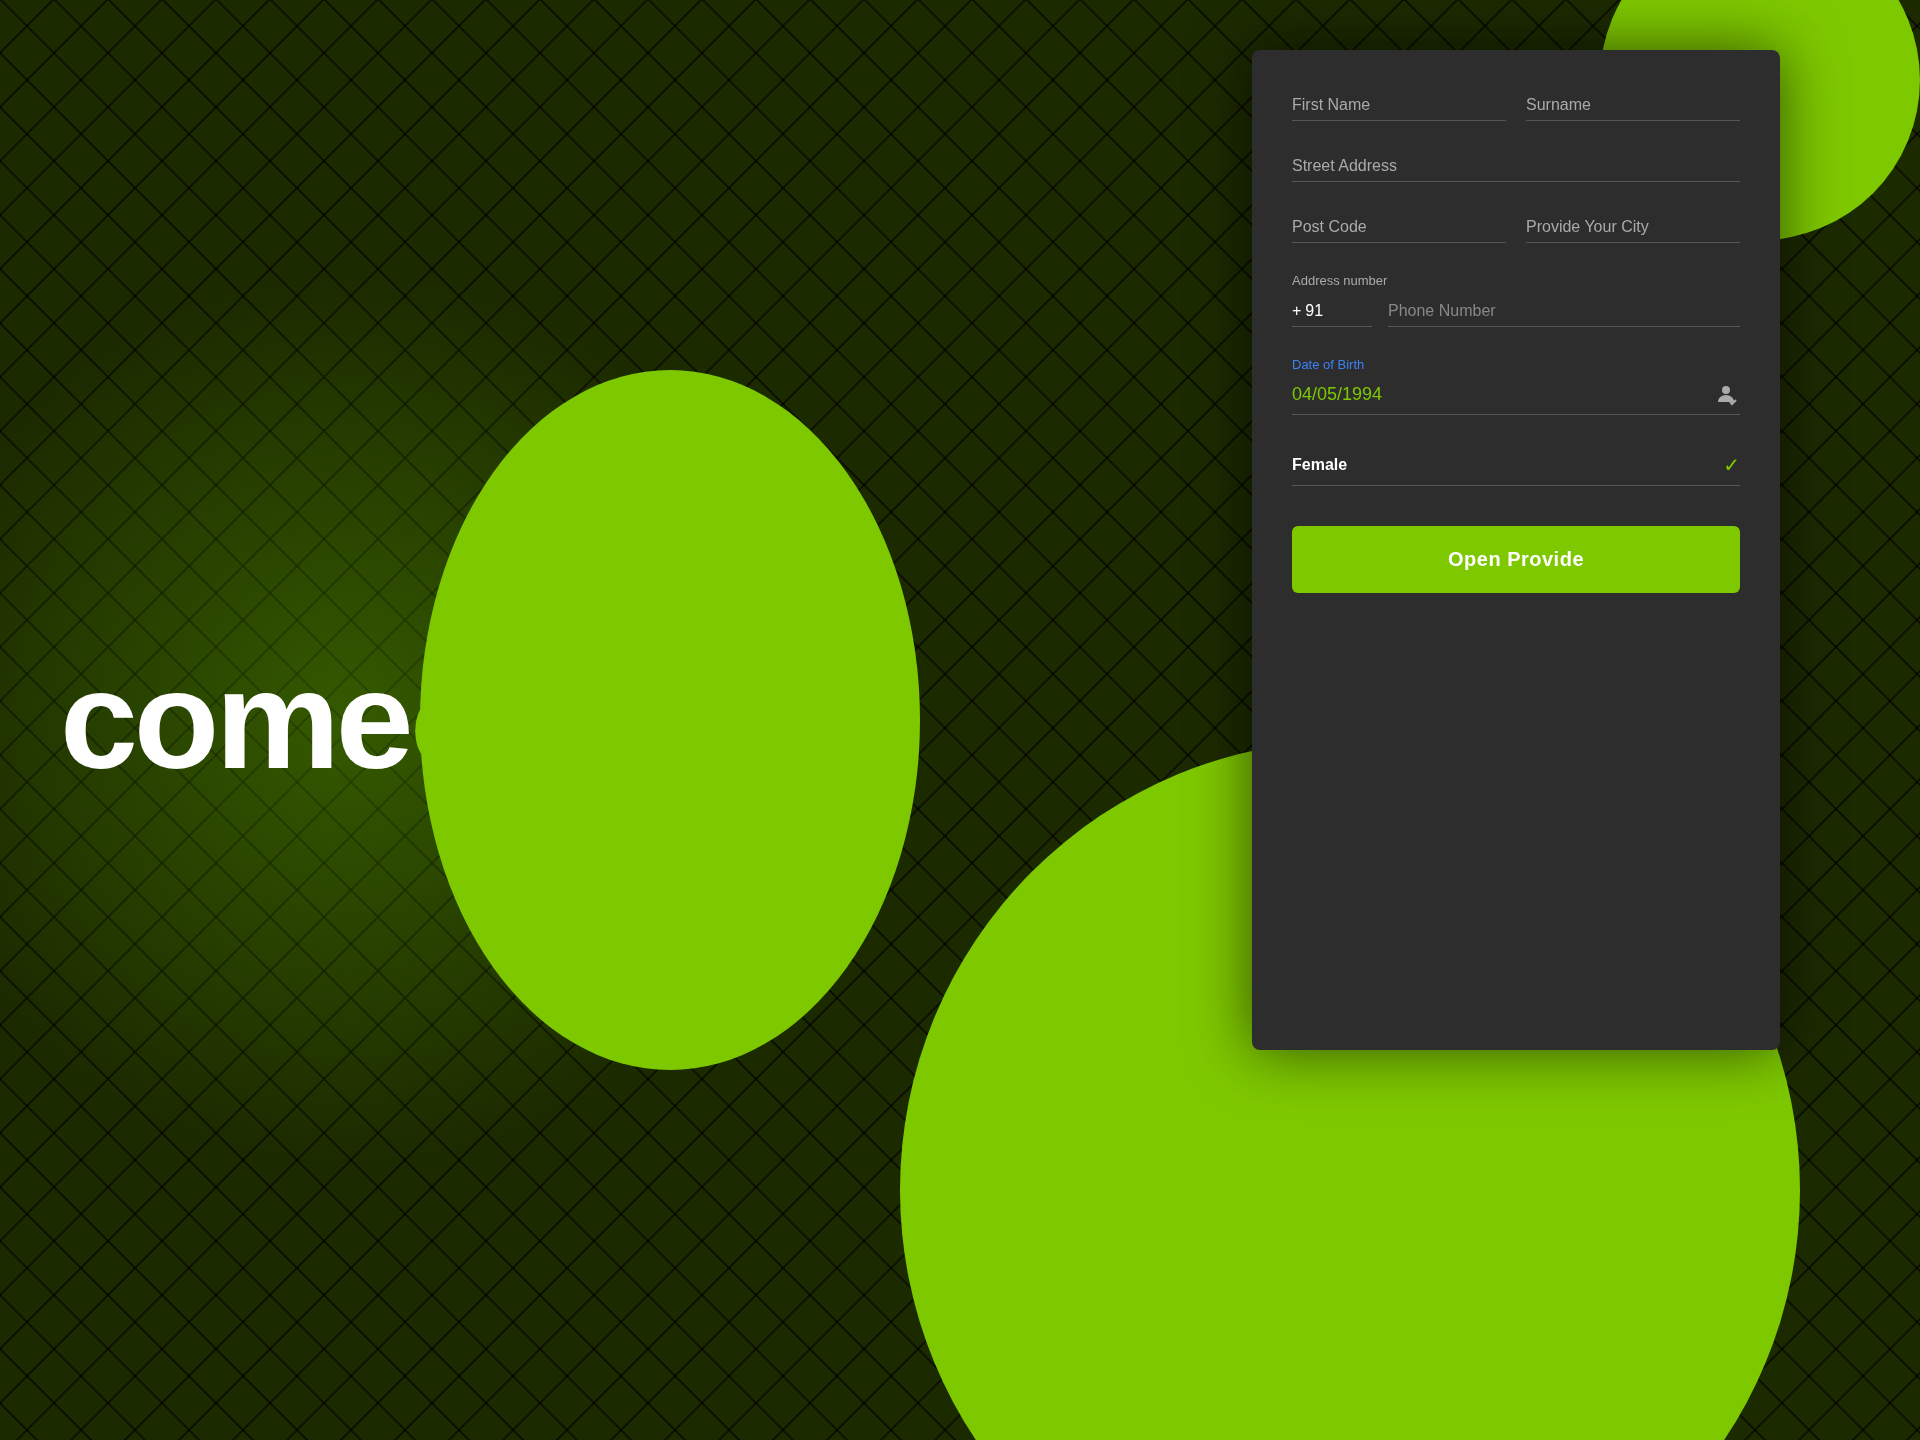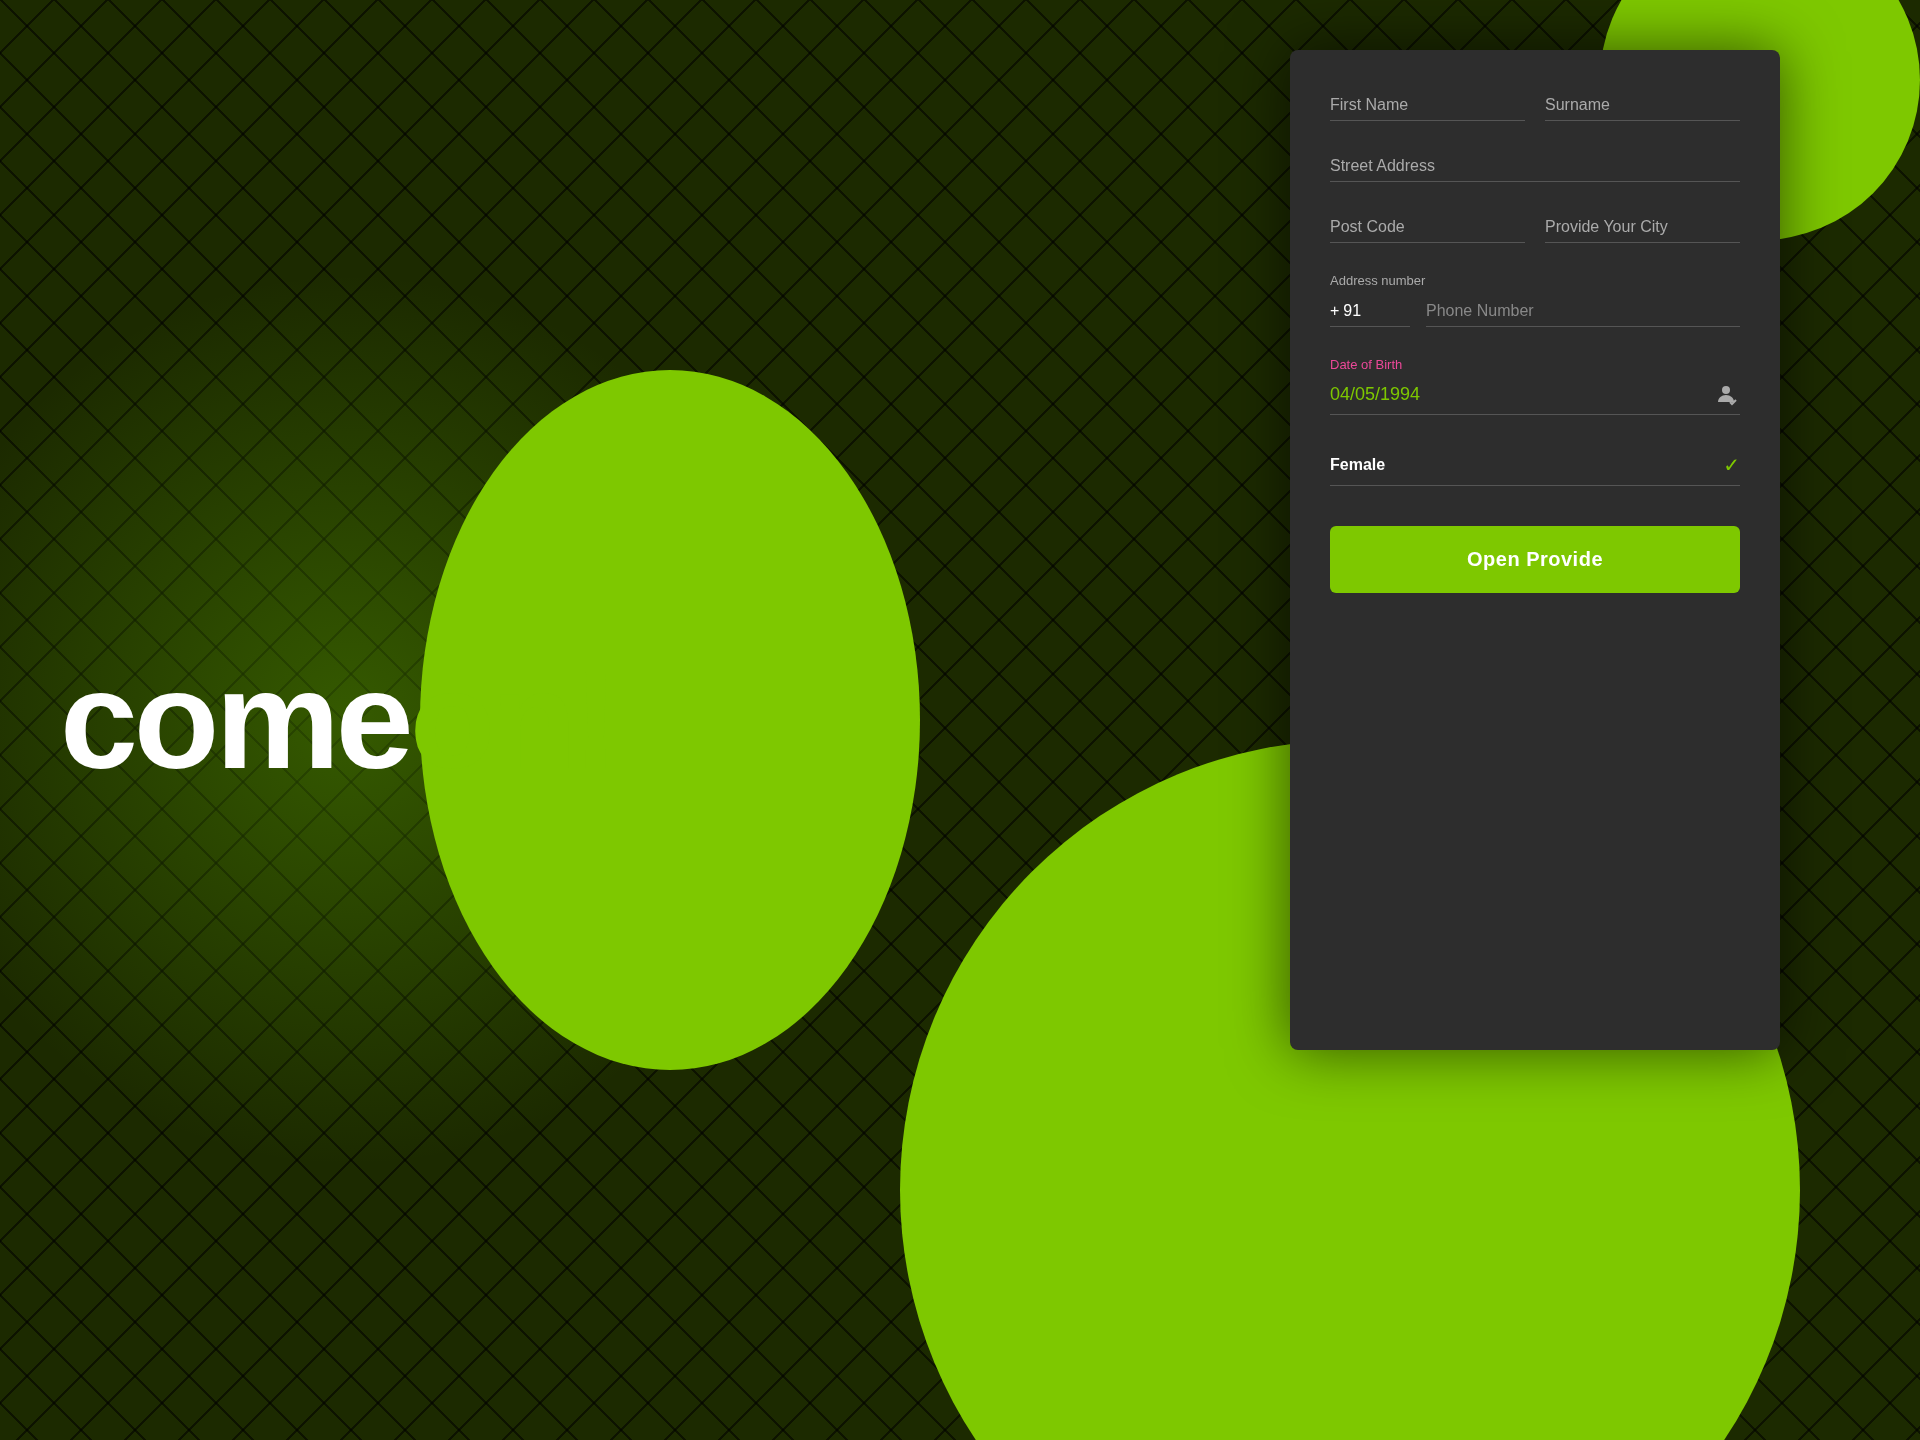--- a/index.html
+++ b/index.html
@@ -112,21 +112,21 @@
 
     .logo-exclaim {
       color: #7ec800;
     }
 
     
     .form-panel {
       position: absolute;
       right: 140px;
       top: 50px;
-      width: 490px;
+      width: 528px;
       min-height: 1000px;
       background: #2d2d2d;
       border-radius: 8px;
       z-index: 20;
       padding: 40px 40px 40px 40px;
       display: flex;
       flex-direction: column;
       gap: 0;
       box-shadow: 0 0 60px rgba(0,0,0,0.6);
     }
@@ -221,21 +221,21 @@
       color: #888888;
     }
 
     
     .dob-section {
       margin-bottom: 30px;
     }
 
     .dob-label {
       font-size: 13px;
-      color: #ec4899;
+      color: #3b82f6;
       margin-bottom: 8px;
     }
 
     .dob-row {
       display: flex;
       align-items: center;
       justify-content: space-between;
       border-bottom: 1px solid #555;
       padding-bottom: 6px;
     }

